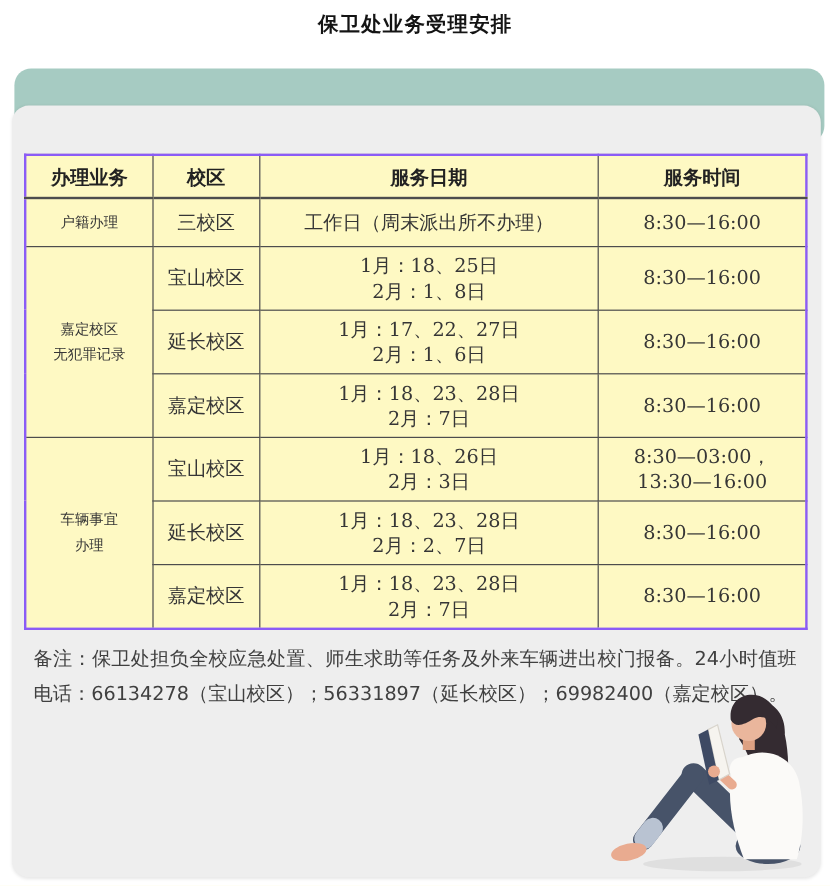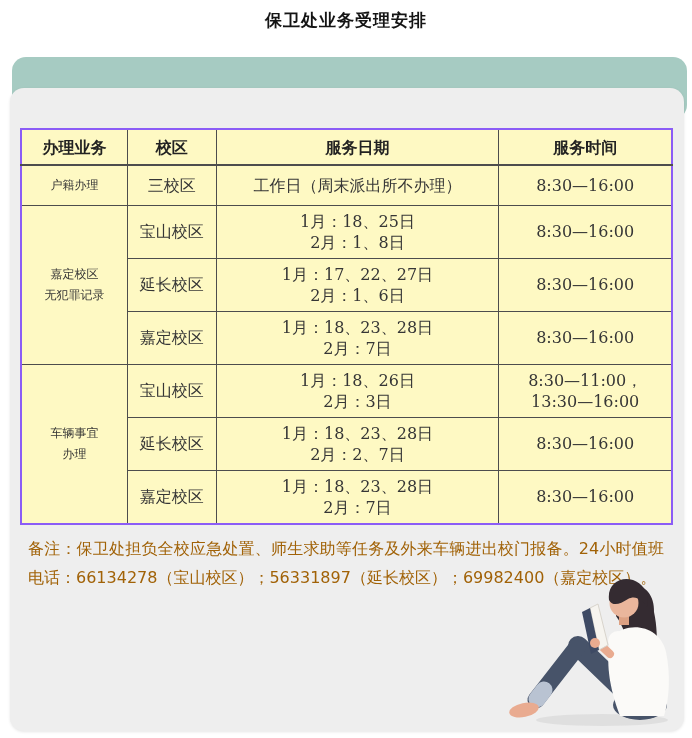--- a/index.html
+++ b/index.html
@@ -32,21 +32,21 @@
     border:1px solid #4d4d4d; text-align:center; vertical-align:middle;
     padding:5px 4px; font-size:16px; line-height:21px;
   }
   .schedule thead th {
     font-weight:bold; color:#222222; height:36px; border-bottom:2px solid #4d4d4d;
   }
   .schedule tr.single-row td { height:40px; }
   .schedule td.business-cell { font-size:12px; }
   .note-text {
     position:absolute; left:18px; top:446px; width:636px;
-    font-size:16px; line-height:29px; color:#a16207; text-align:justify;
+    font-size:16px; line-height:29px; color:#404040; text-align:justify;
     font-family:"DejaVu Sans","Liberation Sans",sans-serif;
   }
   .illustration {
     position:absolute; right:0px; bottom:3px; width:182px; height:150px;
   }
 </style>
 </head>
 <body>
 
 <h1 class="page-title">保卫处业务受理安排</h1>
@@ -115,21 +115,21 @@
           <td rowspan="3" class="business-cell">
             <div>车辆事宜</div>
             <div>办理</div>
           </td>
           <td>宝山校区</td>
           <td>
             <div>1月：18、26日</div>
             <div>2月：3日</div>
           </td>
           <td>
-            <div>8:30—11:00，</div>
+            <div>8:30—03:00，</div>
             <div>13:30—16:00</div>
           </td>
         </tr>
         <tr>
           <td>延长校区</td>
           <td>
             <div>1月：18、23、28日</div>
             <div>2月：2、7日</div>
           </td>
           <td>

